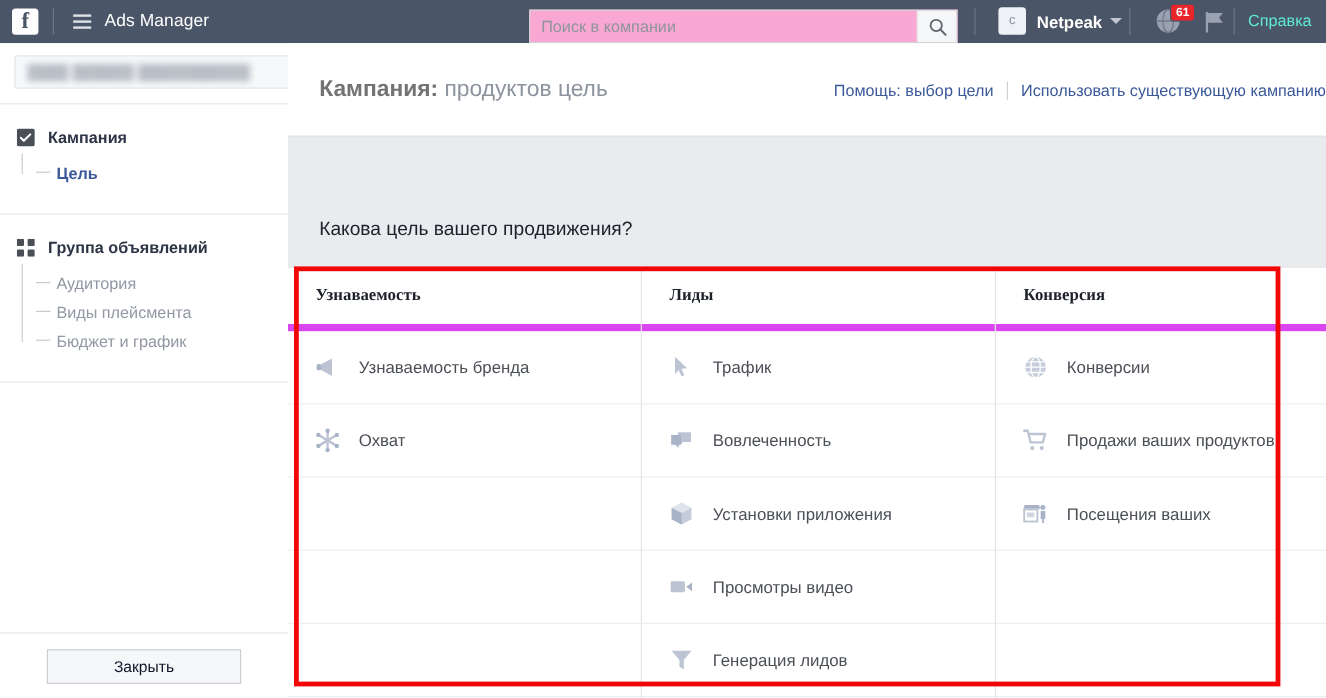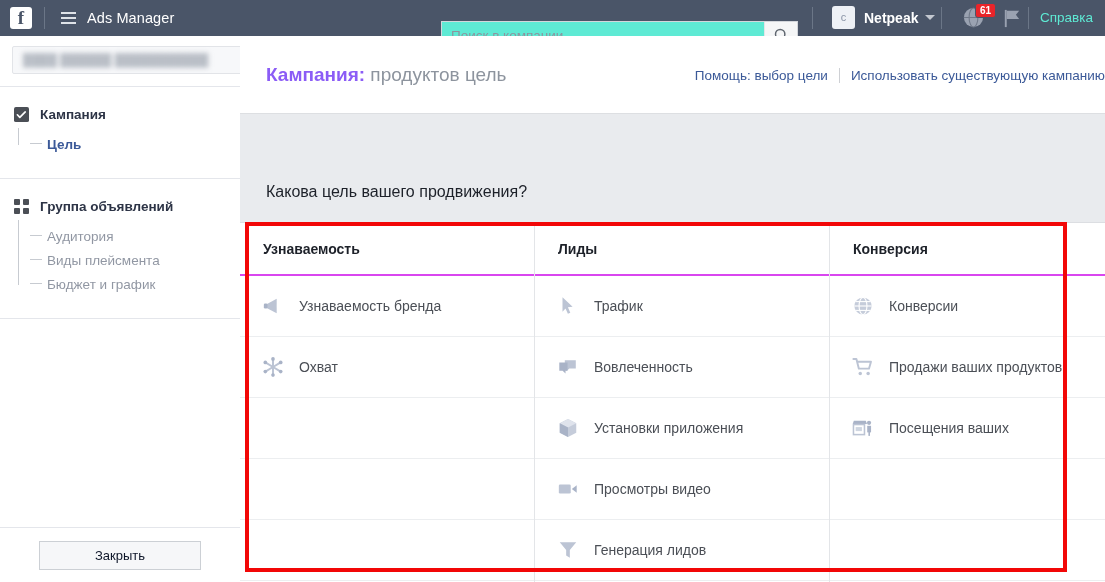--- a/index.html
+++ b/index.html
@@ -30,23 +30,23 @@
   #hamburger { width: 15px; margin-left: 4px; cursor: pointer; }
   #hamburger span {
     display: block; height: 2px; background: #dfe3e8; margin: 3px 0;
   }
   #app-title {
     color: #ffffff; font-size: 14.5px; margin-left: 11px;
     letter-spacing: .1px;
   }
 
   #search-wrap {
-    position: absolute; left: 441px; top: 21px;
+    position: absolute; left: 441px; top: 8px;
     width: 357px; height: 28px;
-    background: #5eead4; border: 1px solid #d3d6db;
+    background: #f9a8d4; border: 1px solid #d3d6db;
     display: flex; align-items: flex-end;
   }
   #search-input {
     flex: 1; height: 26px; border: 0; outline: none;
     padding: 0 9px; font-size: 13.5px;
     font-family: "Liberation Sans", sans-serif; color: #4b4f56;
     background: transparent;
   }
   #search-input::placeholder { color: #8d949e; }
   #search-btn {
@@ -150,21 +150,21 @@
     width: 865px; height: 546px; background: #e9ebee;
   }
   #card-head {
     background: #ffffff; height: 78px; border-bottom: 1px solid #dddfe2;
     position: relative;
   }
   #card-title {
     position: absolute; left: 26px; top: 28px;
     font-size: 19px; color: #8d949e;
   }
-  #card-title b { color: #8b5cf6; font-weight: bold; }
+  #card-title b { color: #737373; font-weight: bold; }
   #card-links {
     position: absolute; right: 0px; top: 32px;
     display: flex; align-items: center;
   }
   .card-link {
     font-size: 13.5px; color: #3b5998; cursor: pointer; white-space: nowrap;
   }
   .link-div { width: 1px; height: 15px; background: #ced0d4; margin: 0 11px; }
 
   #question {
@@ -178,22 +178,22 @@
     width: 865px; height: 360px;
     background: #ffffff; border-top: 1px solid #dcdee2;
     display: flex; overflow: hidden;
   }
   .col {
     width: 295px; flex: 0 0 295px;
     border-right: 1px solid #e3e5e8;
   }
   .col-head {
     height: 53px; display: flex; align-items: center;
-    padding-left: 23px; border-bottom: 2px solid #d946ef;
-    font-size: 14px; font-weight: bold; color: #1d2129;
+    padding-left: 23px; border-bottom: 6px solid #d946ef;
+    font-size: 14px; font-weight: bold; color: #1d2129; font-family: Liberation Serif, serif;
   }
   .cell {
     height: 61px; display: flex; align-items: center;
     padding-left: 21px; border-bottom: 1px solid #eceef0;
     cursor: pointer;
   }
   .cell.empty { cursor: default; }
   .cell-icon {
     width: 24px; height: 24px; flex: 0 0 24px;
     display: flex; align-items: center; justify-content: center;

